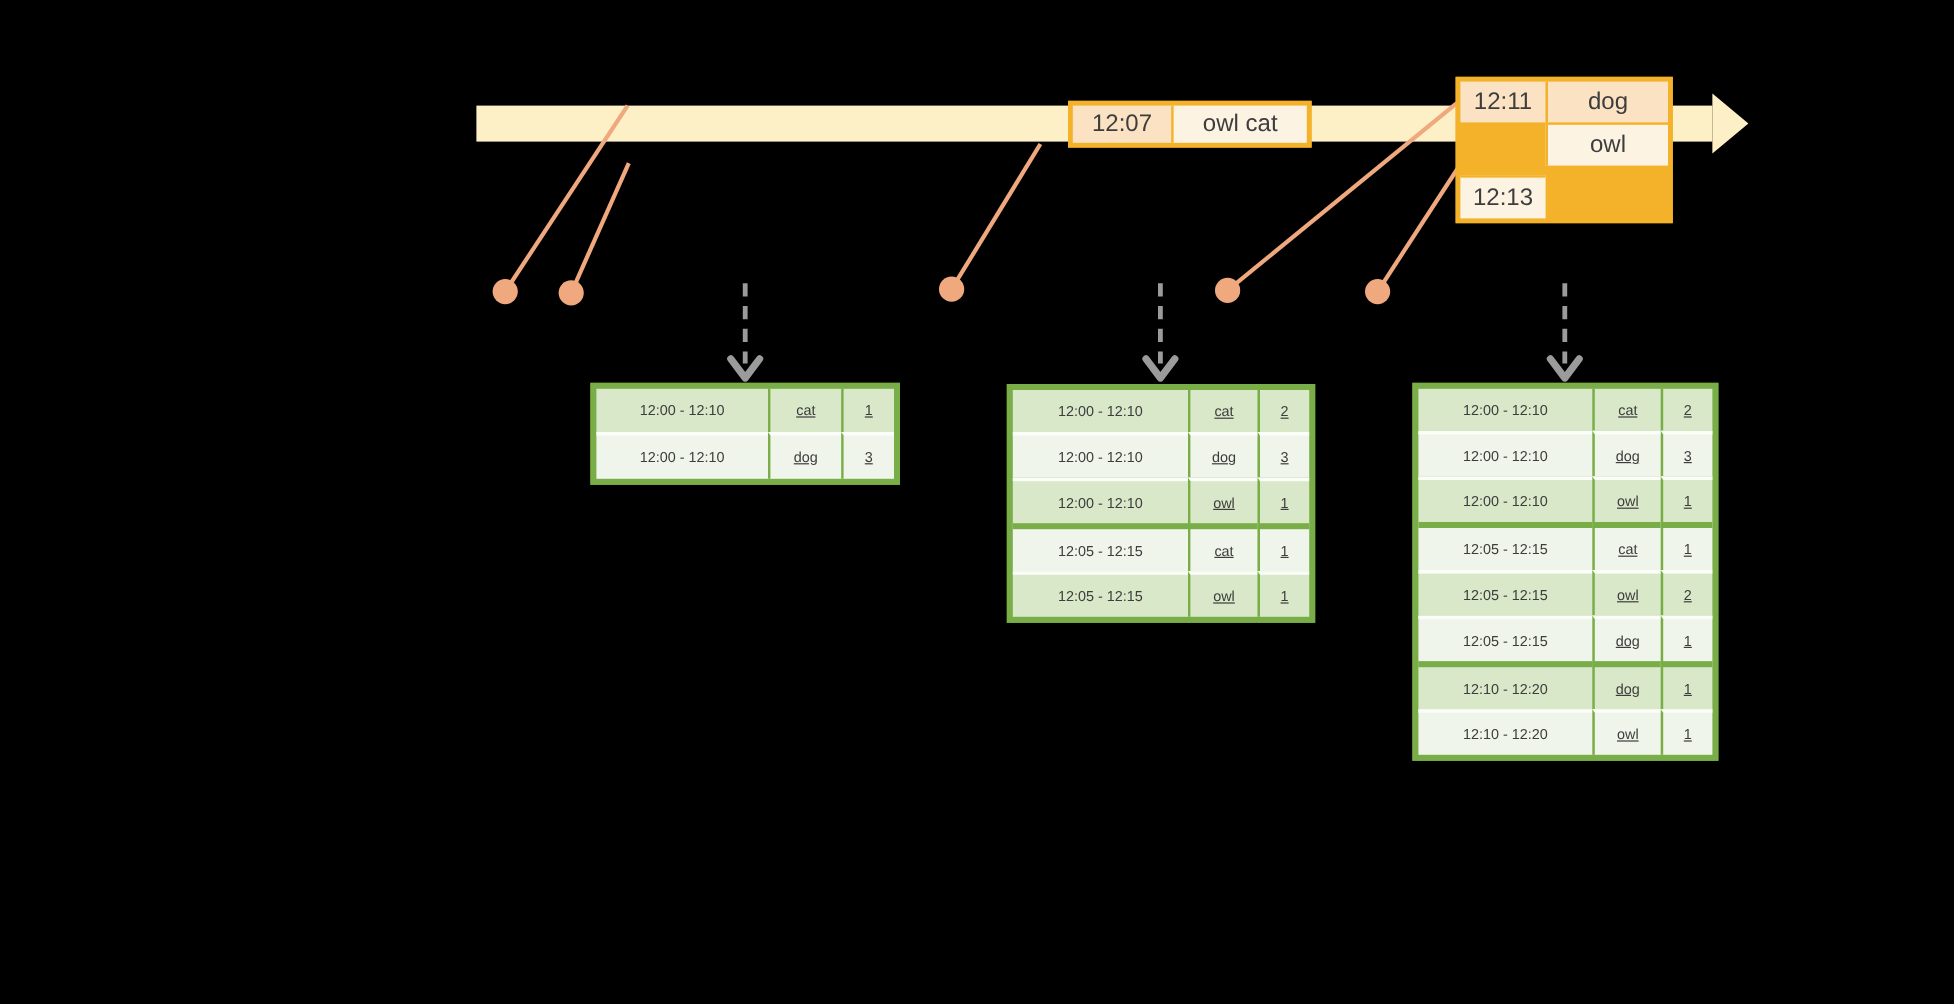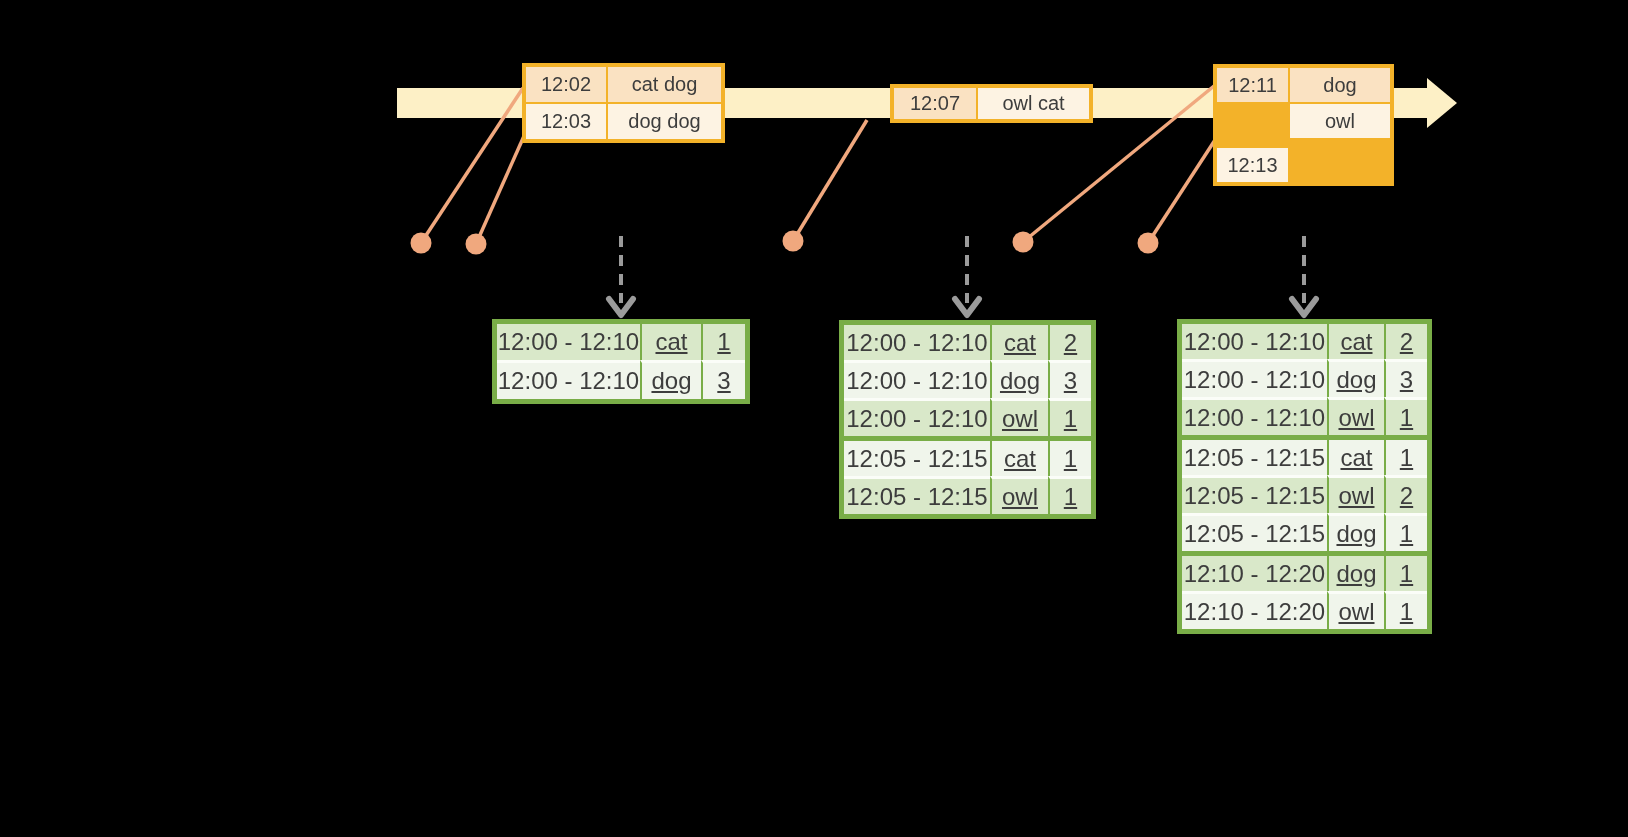--- a/index.html
+++ b/index.html
@@ -14,21 +14,21 @@
   .erow:not(:first-child) .ecell{border-top:2px solid var(--gold);}
   .ecell{display:flex;align-items:center;justify-content:center;
          font-size:20px;color:var(--txt);}
   .ecell:not(:first-child){border-left:2px solid var(--gold);}
   
   .gtable{position:absolute;border:5px solid var(--green);background:var(--green);}
   .grow{display:flex;}
   .grow:not(:first-child):not(.sep) .gcell{border-top:3px solid #fbfdf8;}
   .grow.sep .gcell{border-top:5px solid var(--green);}
   .gcell{display:flex;align-items:center;justify-content:center;
-         font-size:24px;color:var(--txt);}
+         font-size:12px;color:var(--txt);}
   .gcell:not(:first-child){border-left:2px solid var(--green);text-decoration:underline;}
   .peach{background:var(--peach);}
   .cream{background:var(--cream);}
   .gdark{background:var(--gdark);}
   .glight{background:var(--glight);}
 </style>
 </head>
 <body>
 
 <div id="canvas">
@@ -46,30 +46,20 @@
       <circle cx="1023" cy="242" r="10.5" fill="#f0a87e"></circle>
       <circle cx="1148" cy="243" r="10.5" fill="#f0a87e"></circle>
       <line x1="621" y1="236" x2="621" y2="303" stroke="#9b9b9b" stroke-width="4" stroke-dasharray="11 8"></line>
       <path d="M 609 299 L 621 315 L 633 299" fill="none" stroke="#9b9b9b" stroke-width="6" stroke-linecap="round" stroke-linejoin="round"></path>
       <line x1="967" y1="236" x2="967" y2="303" stroke="#9b9b9b" stroke-width="4" stroke-dasharray="11 8"></line>
       <path d="M 955 299 L 967 315 L 979 299" fill="none" stroke="#9b9b9b" stroke-width="6" stroke-linecap="round" stroke-linejoin="round"></path>
       <line x1="1304" y1="236" x2="1304" y2="303" stroke="#9b9b9b" stroke-width="4" stroke-dasharray="11 8"></line>
       <path d="M 1292 299 L 1304 315 L 1316 299" fill="none" stroke="#9b9b9b" stroke-width="6" stroke-linecap="round" stroke-linejoin="round"></path>
     </svg>
 
-<div class="etable" style="left: 522px; top: 63px;">
-      <div class="erow">
-        <div class="ecell peach" style="width: 80px; height: 35px;">12:02</div>
-        <div class="ecell peach" style="width: 113px; height: 35px;">cat dog</div>
-      </div>
-      <div class="erow">
-        <div class="ecell cream" style="width: 80px; height: 35px;">12:03</div>
-        <div class="ecell cream" style="width: 113px; height: 35px;">dog dog</div>
-      </div>
-    </div>
     <div class="etable" style="left: 890px; top: 84px;">
       <div class="erow">
         <div class="ecell peach" style="width: 82px; height: 31px;">12:07</div>
         <div class="ecell cream" style="width: 111px; height: 31px;">owl cat</div>
       </div>
     </div>
     <div class="etable" style="left: 1213px; top: 64px;">
       <div class="erow">
         <div class="ecell peach" style="width: 71px; height: 34px; text-align: center;">12:11</div>
         <div class="ecell peach" style="width: 100px; height: 34px;">dog</div>

